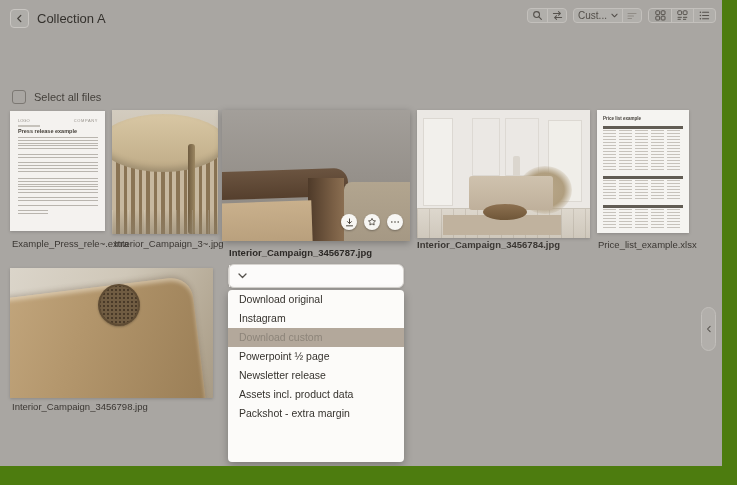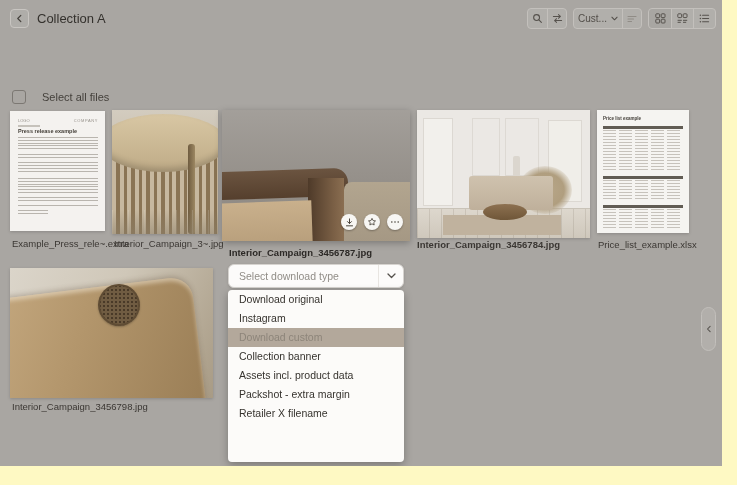--- a/index.html
+++ b/index.html
@@ -1,43 +1,43 @@
 <!DOCTYPE html>
 <html><head>
 <meta charset="utf-8">
 <style>
   * { margin:0; padding:0; box-sizing:border-box; }
   body { width:737px; height:485px; background:#000; overflow:hidden;
          font-family:"Liberation Sans","DejaVu Sans",sans-serif; }
-  .stage { position:relative; width:737px; height:485px; background:#fef9c3; }
+  .stage { position:relative; width:737px; height:485px; background:#4d7c0f; }
   .ui { position:absolute; left:0; top:0; width:722px; height:466px;
         background:#a9a6a2; overflow:hidden; }
 
   
   .back-btn { position:absolute; left:10px; top:9px; width:19px; height:19px;
       border:1px solid #c8c5c1; border-radius:4px; background:rgba(255,255,255,.08);
       display:flex; align-items:center; justify-content:center; color:#45413c; cursor:pointer; }
   .page-title { position:absolute; left:37px; top:11px; font-size:13px; font-weight:500; color:#34312d; }
 
-  .tb-group { position:absolute; top:8px; height:21px; display:flex;
+  .tb-group { position:absolute; top:8px; height:15px; display:flex;
       border:1px solid #c3c0bc; border-radius:4px; background:rgba(255,255,255,.10); overflow:hidden; }
   .tb-cell { display:flex; align-items:center; justify-content:center; height:100%;
       color:#56524d; cursor:pointer; }
   .tb-cell + .tb-cell { border-left:1px solid #c3c0bc; }
   .g1 { left:527px; } .g1 .tb-cell { width:19px; }
   .g2 { left:573px; } 
   .g2 .cell-custom { width:48px; font-size:10px; color:#524e49; gap:4px; }
   .g2 .cell-sort { width:19px; color:#908c86; }
   .g3 { left:648px; } .g3 .tb-cell { width:22px; }
   .g3 .active { background:rgba(0,0,0,.05); }
 
   
   .select-all-box { position:absolute; left:12px; top:90px; width:14px; height:14px;
       border:1.5px solid #7c7873; border-radius:3px; cursor:pointer; }
-  .select-all-label { position:absolute; left:42px; top:91px; font-size:11px; color:#45413c; }
+  .select-all-label { position:absolute; left:34px; top:91px; font-size:11px; color:#45413c; }
 
   
   .card { position:absolute; overflow:hidden; box-shadow:0 1px 3px rgba(0,0,0,.18); cursor:pointer; }
   .caption { position:absolute; font-size:9.5px; color:#3b3733; white-space:nowrap; }
   .caption.bold { font-weight:bold; color:#2c2926; }
 
   
   .c-doc { left:10px; top:111px; width:95px; height:120px; background:#f4f2ef; }
   .doc-head { position:absolute; left:8px; right:7px; top:7px; display:flex;
       justify-content:space-between; font-size:4px; color:#97928b; }
@@ -302,35 +302,34 @@
     </div>
     <div class="caption" style="left:598px; top:239px;">Price_list_example.xlsx</div>
 
     <div class="card c-corner">
       <div class="t6-table"></div>
       <div class="t6-circle"></div>
     </div>
     <div class="caption" style="left:12px; top:401px;">Interior_Campaign_3456798.jpg</div>
 
     <div class="dl-select">
-      <div class="dl-placeholder">Select download type</div>
       <div class="dl-chev">
         <svg width="9" height="6" viewBox="0 0 9 6">
             <path d="M1 1l3.5 3.5L8 1" fill="none" stroke="currentColor" stroke-width="1.3" stroke-linecap="round" stroke-linejoin="round"></path>
           </svg>
       </div>
     </div>
     <div class="dl-menu">
       <div class="dl-item">Download original</div>
       <div class="dl-item">Instagram</div>
       <div class="dl-item hl">Download custom</div>
-      <div class="dl-item">Collection banner</div>
+      <div class="dl-item">Powerpoint ½ page</div>
+      <div class="dl-item">Newsletter release</div>
       <div class="dl-item">Assets incl. product data</div>
       <div class="dl-item">Packshot - extra margin</div>
-      <div class="dl-item">Retailer X filename</div>
     </div>
 
     <div class="side-tab">
       <svg width="6" height="8" viewBox="0 0 8 10">
           <path d="M5.5 1.5 2 5l3.5 3.5" fill="none" stroke="currentColor" stroke-width="1.4" stroke-linecap="round" stroke-linejoin="round"></path>
         </svg>
     </div>
 
   </div>
 </div>

